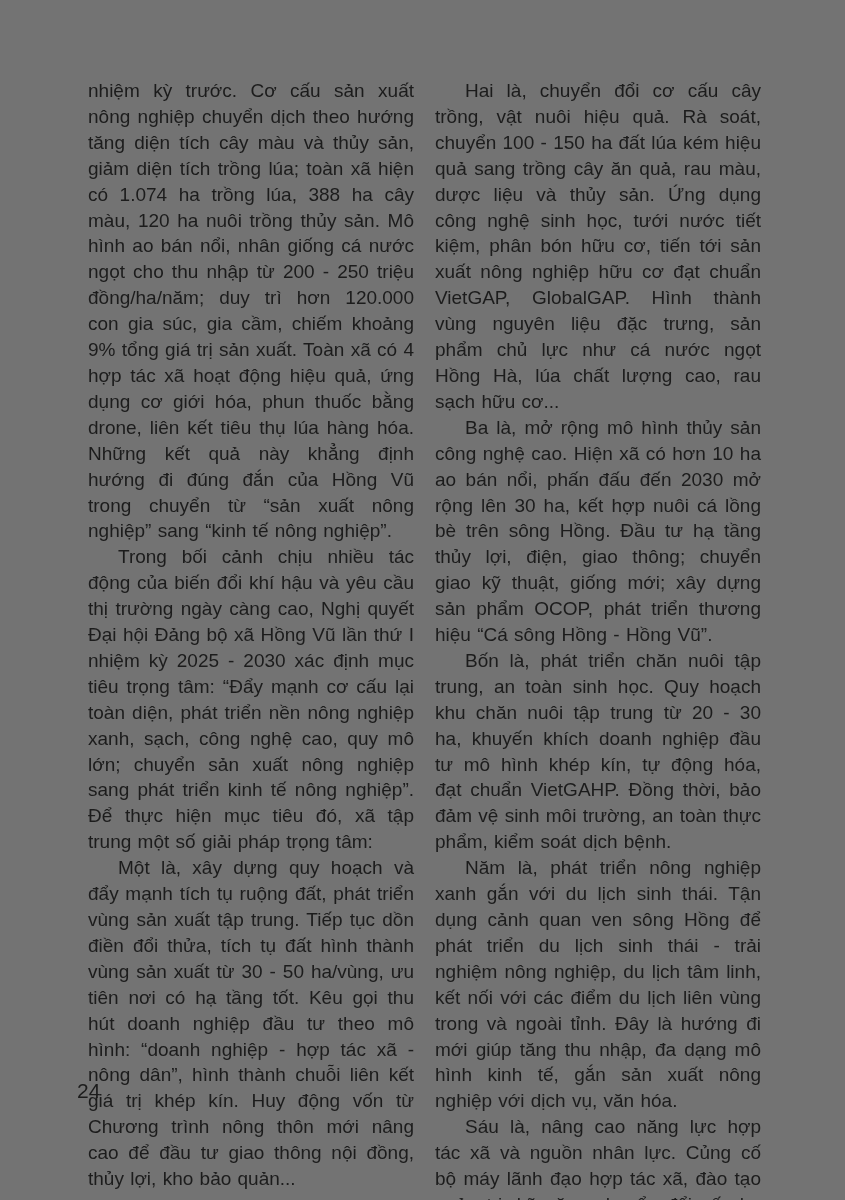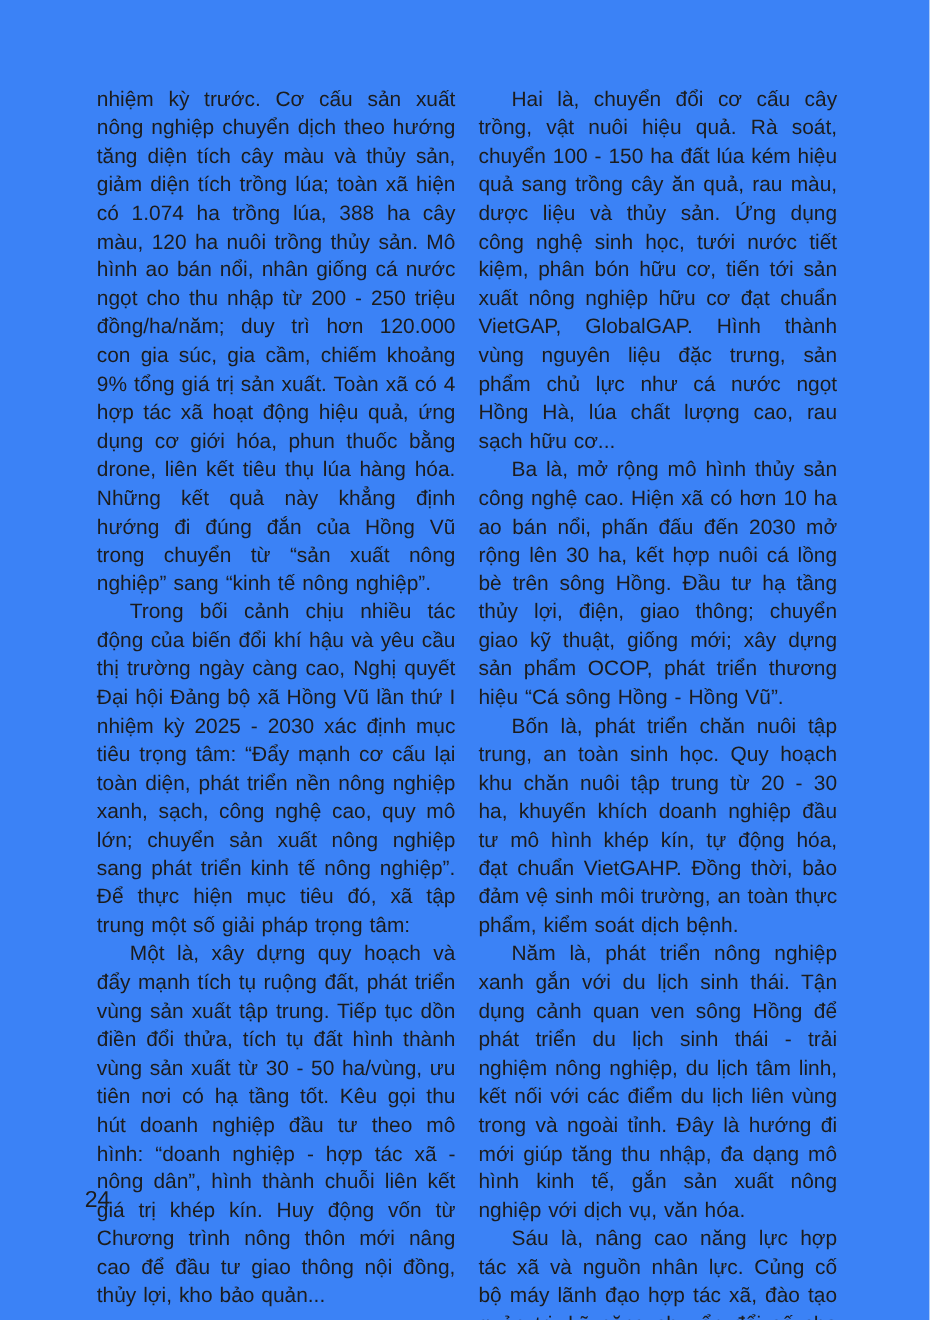--- a/index.html
+++ b/index.html
@@ -10,21 +10,21 @@
   body {
     width: 845px;
     height: 1200px;
     position: relative;
     font-family: "Liberation Sans", sans-serif;
     -webkit-font-smoothing: antialiased;
   }
   .page {
     position: absolute;
     inset: 0;
-    background: #3b82f6;
+    background: #737373;
     overflow: hidden;
   }
   .columns {
     position: absolute;
     left: 88px;
     top: 78px;
     width: 672px;
     display: flex;
     gap: 21px;
   }

